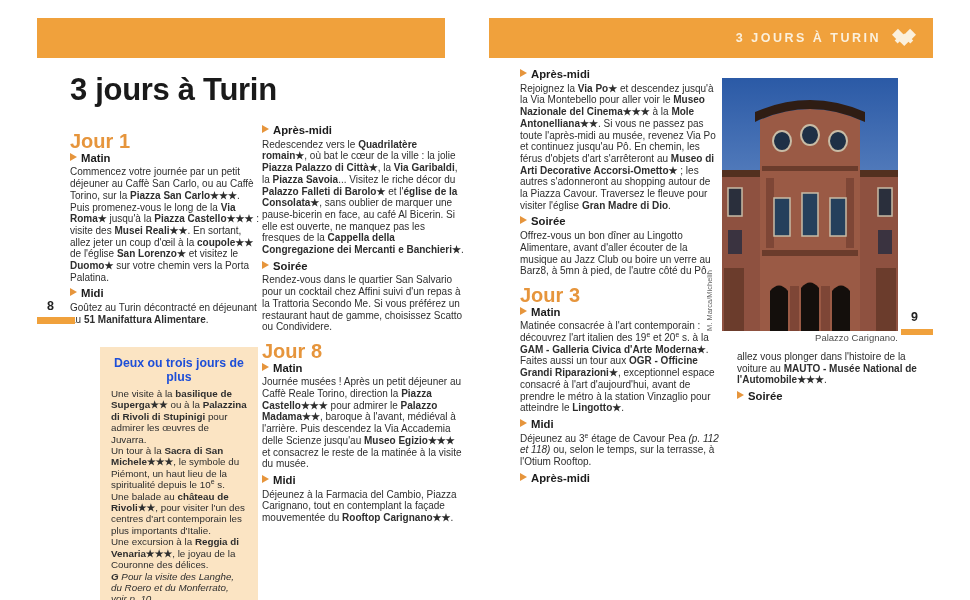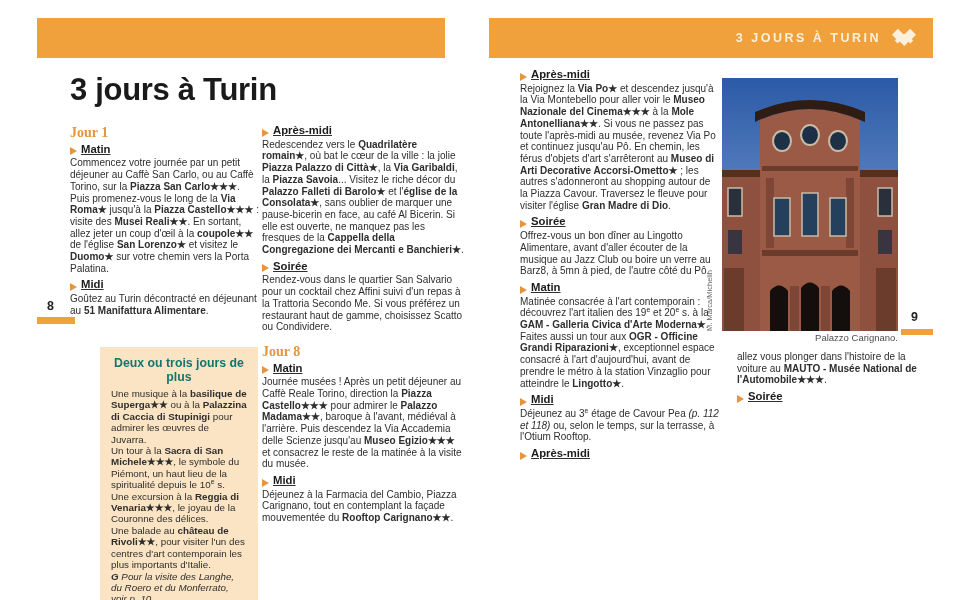--- a/index.html
+++ b/index.html
@@ -15,32 +15,32 @@
   .hand-icon{display:flex;align-items:center;}
 
   .page-title{position:absolute;left:70px;top:72px;margin:0;font-size:31px;font-weight:700;color:#1a1a1a;letter-spacing:-0.3px;}
 
   .col{position:absolute;font-size:10px;line-height:11.7px;letter-spacing:0;}
   .col1{left:70px;top:124px;width:190px;}
   .col2{left:262px;top:120px;width:202px;}
   .col3{left:520px;top:64px;width:200px;}
   .col4{left:737px;top:351px;width:200px;}
 
-  .day{color:var(--heading,#E6953C);font-size:14px;font-weight:bold;margin:3px 0 5px 0;font-family:Liberation Serif, serif;}
+  .day{color:var(--heading,#E6953C);font-size:20px;font-weight:bold;margin:12px 0 5px 0;}
   .day.mt{margin-top:13px;}
-  .sec{display:flex;align-items:flex-end;margin:5px 0 2px 0;text-decoration:underline;}
+  .sec{display:flex;align-items:flex-start;margin:5px 0 2px 0;}
   .tri{width:0;height:0;border-left:7px solid var(--heading,#E6953C);border-top:4.5px solid transparent;border-bottom:4.5px solid transparent;margin-right:4px;}
   .sec-label{font-weight:bold;font-size:11.3px;color:#1c1c1c;}
   p.body{margin:0 0 1px 0;}
   span.b{font-weight:bold;}
   span.i{font-style:italic;}
   span.s{vertical-align:super;font-size:7px;line-height:0;}
 
   .infobox{position:absolute;left:100px;top:347px;width:158px;box-sizing:border-box;background:var(--boxbg,#FBE4C3);padding:9px 11px 10px;}
-  .infobox h3{margin:0 0 4px 0;font-size:12.3px;text-align:center;color:#0f766e;}
+  .infobox h3{margin:0 0 4px 0;font-size:12.3px;text-align:center;color:#1d4ed8;}
   .infobox p{margin:0;font-size:9.8px;line-height:11.4px;}
 
   .photo{position:absolute;left:722px;top:78px;width:176px;height:253px;margin:0;}
   .photo svg{display:block;width:100%;height:100%;}
   .caption{position:absolute;left:722px;top:332px;width:176px;text-align:right;font-size:9.5px;color:#4c4c4c;}
   .credit{position:absolute;left:705px;top:331px;transform:rotate(-90deg);transform-origin:0 0;font-size:7.5px;color:#666;white-space:nowrap;}
 
   .pagenum{position:absolute;font-size:12.5px;font-weight:bold;color:#222;}
   .pagenum.p8{left:47px;top:299px;}
   .pagenum.p9{left:911px;top:310px;}
@@ -80,24 +80,24 @@
     <p class="body"><span>Commencez votre journée par un petit déjeuner au Caffè San Carlo, ou au Caffè Torino, sur la </span><span class="b">Piazza San Carlo★★★</span><span>. Puis promenez-vous le long de la </span><span class="b">Via Roma★</span><span> jusqu'à la </span><span class="b">Piazza Castello★★★</span><span> : visite des </span><span class="b">Musei Reali★★</span><span>. En sortant, allez jeter un coup d'œil à la </span><span class="b">coupole★★</span><span> de l'église </span><span class="b">San Lorenzo★</span><span> et visitez le </span><span class="b">Duomo★</span><span> sur votre chemin vers la Porta Palatina.</span></p>
     <div class="sec">
       <span class="tri"></span>
       <span class="sec-label">Midi</span>
     </div>
     <p class="body"><span>Goûtez au Turin décontracté en déjeunant au </span><span class="b">51 Manifattura Alimentare</span><span>.</span></p>
   </div>
 
   <aside class="infobox">
     <h3>Deux ou trois jours de plus</h3>
-    <p><span>Une musique à la </span><span class="b">basilique de Superga★★</span><span> ou à la </span><span class="b">Palazzina di Caccia di Stupinigi</span><span> pour admirer les œuvres de Juvarra.</span></p>
+    <p><span>Une visite à la </span><span class="b">basilique de Superga★★</span><span> ou à la </span><span class="b">Palazzina di Rivoli di Stupinigi</span><span> pour admirer les œuvres de Juvarra.</span></p>
     <p><span>Un tour à la </span><span class="b">Sacra di San Michele★★★</span><span>, le symbole du Piémont, un haut lieu de la spiritualité depuis le 10</span><span class="s">e</span><span> s.</span></p>
+    <p><span>Une balade au </span><span class="b">château de Rivoli★★</span><span>, pour visiter l'un des centres d'art contemporain les plus importants d'Italie.</span></p>
     <p><span>Une excursion à la </span><span class="b">Reggia di Venaria★★★</span><span>, le joyau de la Couronne des délices.</span></p>
-    <p><span>Une balade au </span><span class="b">château de Rivoli★★</span><span>, pour visiter l'un des centres d'art contemporain les plus importants d'Italie.</span></p>
     <p><span class="b i">G </span><span class="i">Pour la visite des Langhe, du Roero et du Monferrato, voir p. 10.</span></p>
   </aside>
 
   <div class="col col2">
     <div class="sec">
       <span class="tri"></span>
       <span class="sec-label">Après-midi</span>
     </div>
     <p class="body"><span>Redescendez vers le </span><span class="b">Quadrilatère romain★</span><span>, où bat le cœur de la ville : la jolie </span><span class="b">Piazza Palazzo di Città★</span><span>, la </span><span class="b">Via Garibaldi</span><span>, la </span><span class="b">Piazza Savoia</span><span>... Visitez le riche décor du </span><span class="b">Palazzo Falleti di Barolo★</span><span> et l'</span><span class="b">église de la Consolata★</span><span>, sans oublier de marquer une pause-bicerin en face, au café Al Bicerin. Si elle est ouverte, ne manquez pas les fresques de la </span><span class="b">Cappella della Congregazione dei Mercanti e Banchieri★</span><span>.</span></p>
     <div class="sec">
@@ -122,20 +122,21 @@
     <div class="sec">
       <span class="tri"></span>
       <span class="sec-label">Après-midi</span>
     </div>
     <p class="body"><span>Rejoignez la </span><span class="b">Via Po★</span><span> et descendez jusqu'à la Via Montebello pour aller voir le </span><span class="b">Museo Nazionale del Cinema★★★</span><span> à la </span><span class="b">Mole Antonelliana★★</span><span>. Si vous ne passez pas toute l'après-midi au musée, revenez Via Po et continuez jusqu'au Pô. En chemin, les férus d'objets d'art s'arrêteront au </span><span class="b">Museo di Arti Decorative Accorsi-Ometto★</span><span> ; les autres s'adonneront au shopping autour de la Piazza Cavour. Traversez le fleuve pour visiter l'église </span><span class="b">Gran Madre di Dio</span><span>.</span></p>
     <div class="sec">
       <span class="tri"></span>
       <span class="sec-label">Soirée</span>
     </div>
     <p class="body"><span>Offrez-vous un bon dîner au Lingotto Alimentare, avant d'aller écouter de la musique au Jazz Club ou boire un verre au Barz8, à 5mn à pied, de l'autre côté du Pô.</span></p>
+    <h2 class="day mt">Jour 3</h2>
     <div class="sec">
       <span class="tri"></span>
       <span class="sec-label">Matin</span>
     </div>
     <p class="body"><span>Matinée consacrée à l'art contemporain : découvrez l'art italien des 19</span><span class="s">e</span><span> et 20</span><span class="s">e</span><span> s. à la </span><span class="b">GAM - Galleria Civica d'Arte Moderna★</span><span>. Faites aussi un tour aux </span><span class="b">OGR - Officine Grandi Riparazioni★</span><span>, exceptionnel espace consacré à l'art d'aujourd'hui, avant de prendre le métro à la station Vinzaglio pour atteindre le </span><span class="b">Lingotto★</span><span>.</span></p>
     <div class="sec">
       <span class="tri"></span>
       <span class="sec-label">Midi</span>
     </div>
     <p class="body"><span>Déjeunez au 3</span><span class="s">e</span><span> étage de Cavour Pea </span><span class="i">(p. 112 et 118)</span><span> ou, selon le temps, sur la terrasse, à l'Otium Rooftop.</span></p>

